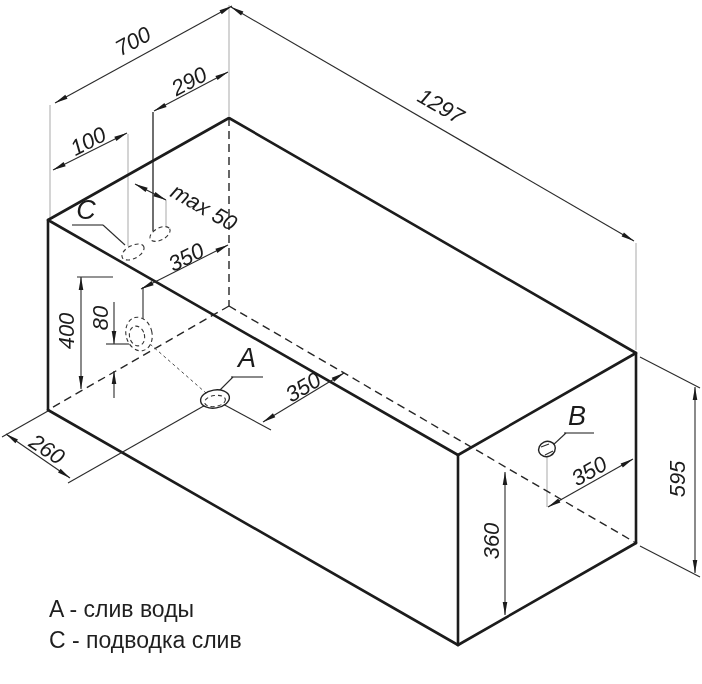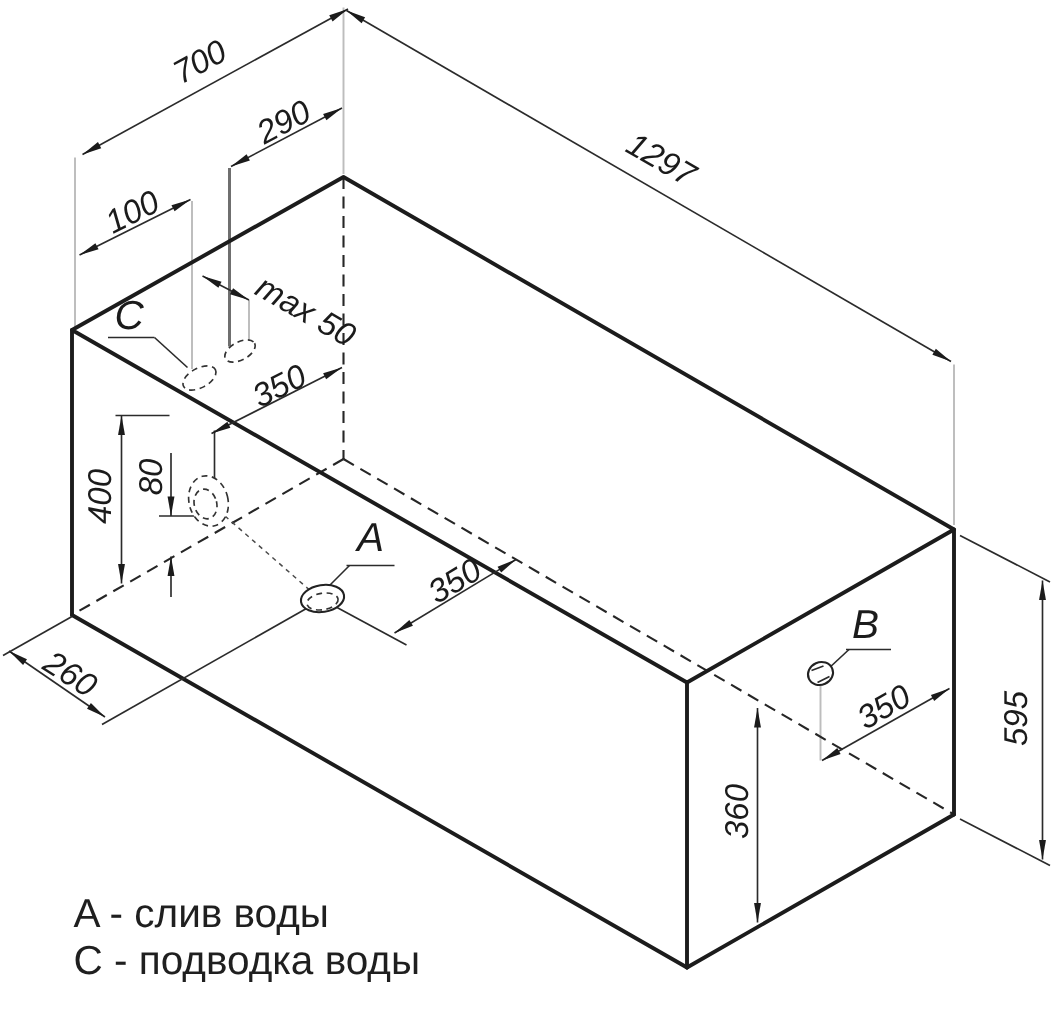--- a/index.html
+++ b/index.html
@@ -16,21 +16,21 @@
   .thin{stroke:#2b2b2b;stroke-width:1.1;fill:none;}
   .gray{stroke:#bdbdbd;stroke-width:1.3;fill:none;}
   .pipe{stroke:#6f6f6f;stroke-width:2;fill:none;}
   .dotted{stroke:#4a4a4a;stroke-width:1;fill:none;stroke-dasharray:3 3;}
   .hole-dashed{stroke:#333;stroke-width:1.1;fill:#ffffff;stroke-dasharray:4 3;}
   .hole-solid{stroke:#222;stroke-width:1.4;fill:#ffffff;}
   .dim-text{font:italic 22px "Liberation Sans",sans-serif;fill:#1b1b1b;}
   .pt-text{font:italic 27px "Liberation Sans",sans-serif;fill:#1b1b1b;}
   .arrowhead{fill:#1b1b1b;stroke:none;}
   .legend{position:absolute;left:49px;top:594px;}
-  .legend div{font-size:27px;color:#1f1f1f;line-height:30.5px;white-space:nowrap;}
+  .legend div{font-size:23px;color:#1f1f1f;line-height:30.5px;white-space:nowrap;}
 </style>
 </head>
 <body>
 
 <div class="stage">
 
   <svg width="702" height="684" viewBox="0 0 702 684">
 
     <g>
       <line class="gray" x1="229" y1="5" x2="229" y2="116"></line>
@@ -169,15 +169,15 @@
 
     <g>
       <text class="pt-text" text-anchor="middle" dy="0.35em" transform="translate(86,210)">C</text>
       <text class="pt-text" text-anchor="middle" dy="0.35em" transform="translate(247,358)">A</text>
       <text class="pt-text" text-anchor="middle" dy="0.35em" transform="translate(577,416)">B</text>
     </g>
   </svg>
 
   <div class="legend">
     <div>A - слив воды</div>
-    <div>C - подводка воды</div>
+    <div>C - подводка слив</div>
   </div>
 </div>
 
 </body></html>

